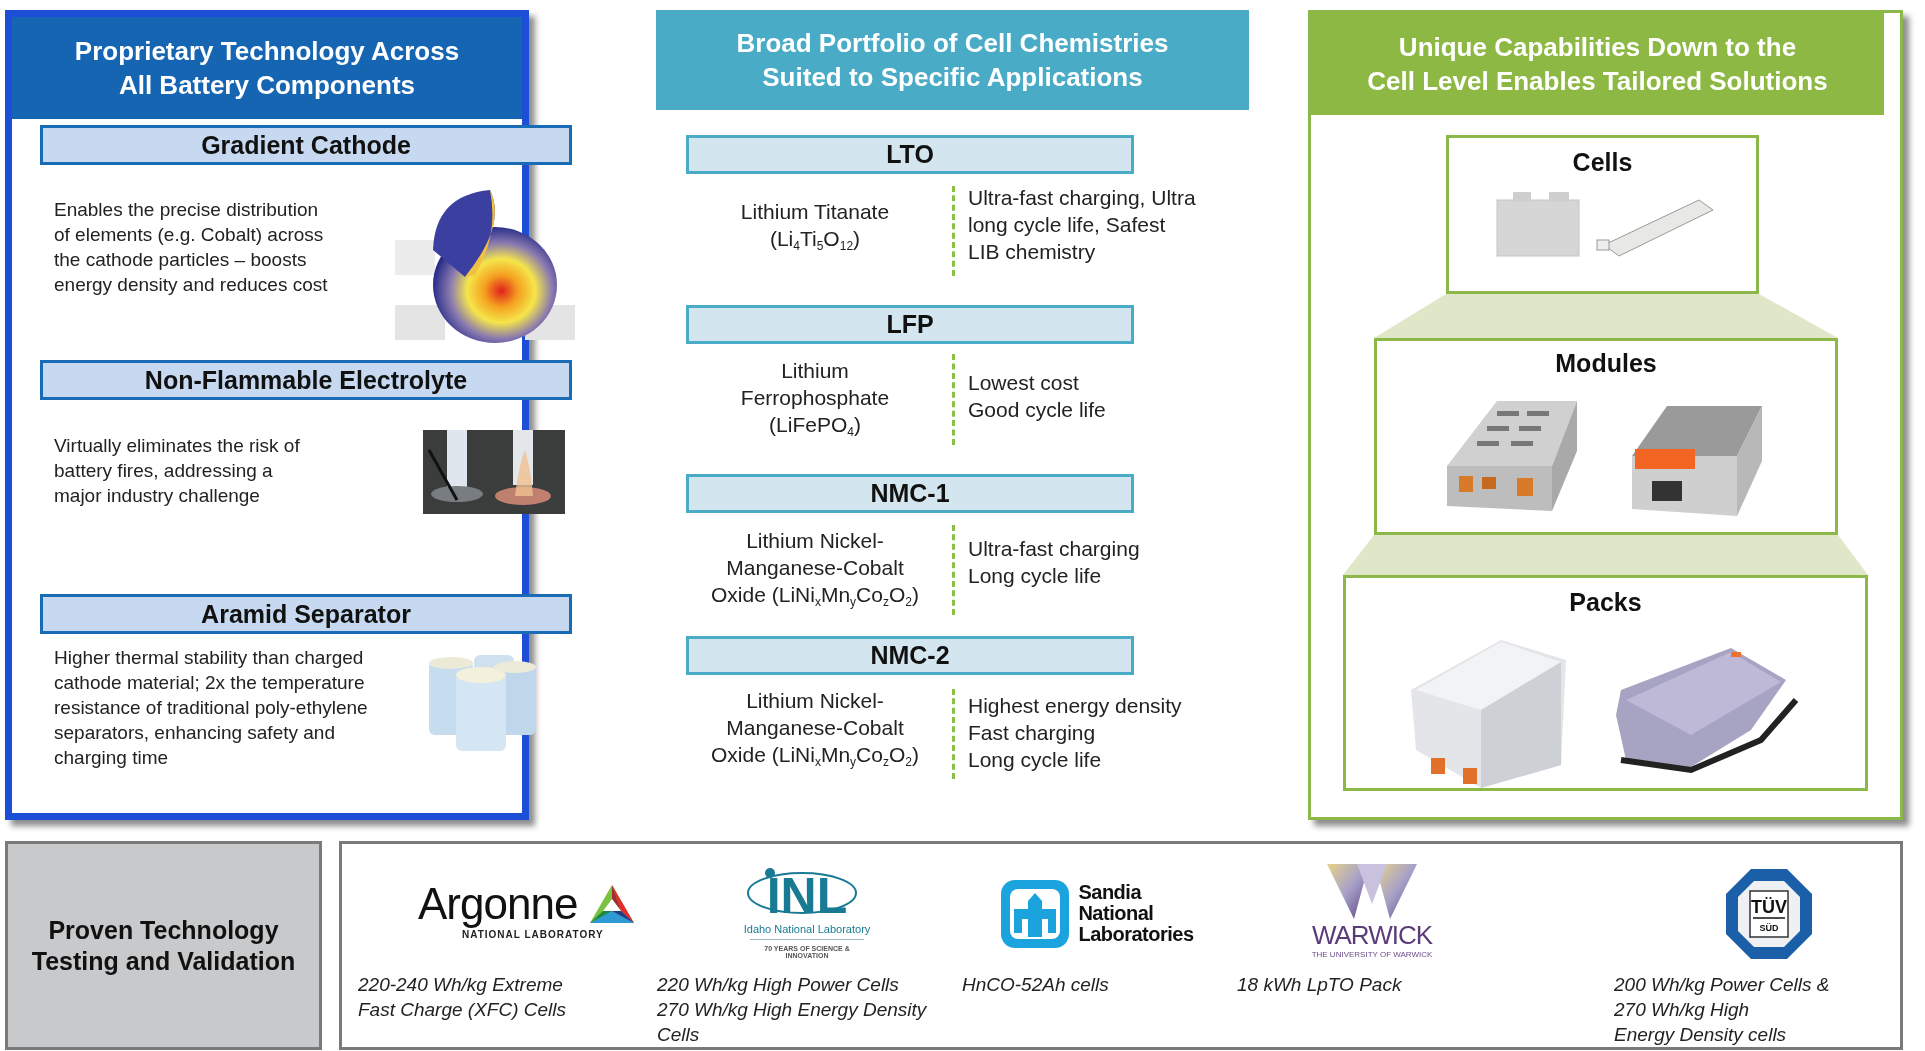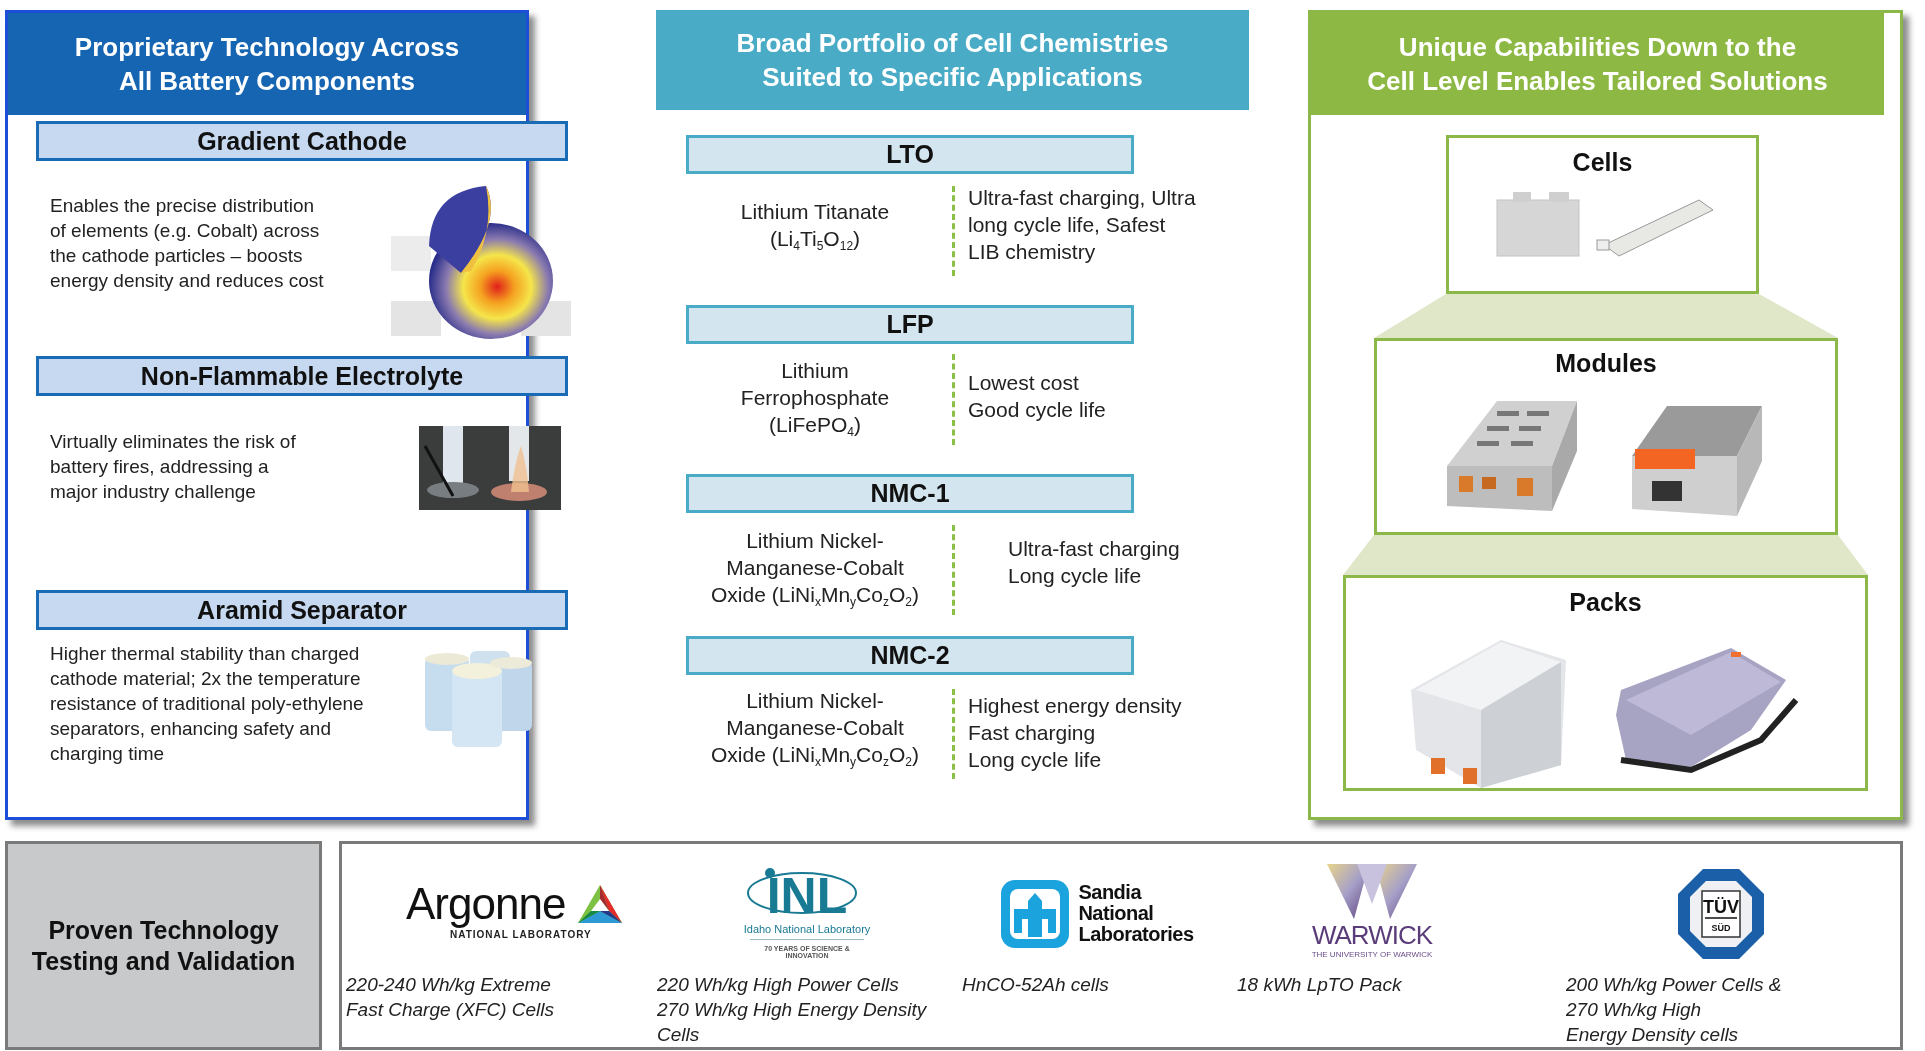--- a/index.html
+++ b/index.html
@@ -1,21 +1,21 @@
 <!DOCTYPE html>
 <html><head>
 <meta charset="utf-8">
 <style>
   * { box-sizing: border-box; margin: 0; padding: 0; }
   html, body { width: 1925px; height: 1051px; background: #ffffff; overflow: hidden; }
   body { position: relative; font-family: "Liberation Sans", sans-serif; color: #111; }
   .abs { position: absolute; }
 
   
-  #left-panel { left: 5px; top: 10px; width: 524px; height: 810px; border: 3px solid #1d4ed8; background: #fff;
+  #left-panel { left: 5px; top: 10px; width: 524px; height: 810px; border: 7px solid #1d4ed8; background: #fff;
     box-shadow: 6px 6px 6px rgba(0,0,0,0.45); }
   #left-panel .hdr { position: absolute; left: 0; top: 0; right: 0; height: 102px; background: #1565b3; color: #fff;
     font-weight: bold; font-size: 26px; line-height: 34px; text-align: center; display: flex; align-items: center; justify-content: center; white-space: pre-line; }
   .tech-title { position: absolute; left: 28px; width: 532px; height: 40px; background: #c6d9f0; border: 3px solid #1a6bb5;
     font-weight: bold; font-size: 25px; text-align: center; line-height: 34px; }
   .tech-desc { position: absolute; left: 42px; font-size: 19px; line-height: 25px; color: #222; white-space: pre-line; }
   .tech-img { position: absolute; }
 
   
   #mid-header { left: 656px; top: 10px; width: 593px; height: 100px; background: #4aabc6; color: #fff; font-weight: bold;
@@ -128,21 +128,21 @@
 <div class="chem-feat" style="top:369px;">Lowest cost
 Good cycle life</div>
 
 <div class="chem-title" style="top:474px;">NMC-1</div>
 <div class="chem-name" style="top:527px;">
   <div>Lithium Nickel-</div>
   <div>Manganese-Cobalt</div>
   <div class="formula">Oxide (LiNi<sub>x</sub>Mn<sub>y</sub>Co<sub>z</sub>O<sub>2</sub>)</div>
 </div>
 <div class="chem-div" style="top:525px; height:90px;"></div>
-<div class="chem-feat" style="top:535px;margin-left:40px;">Ultra-fast charging
+<div class="chem-feat" style="top:535px;">Ultra-fast charging
 Long cycle life</div>
 
 <div class="chem-title" style="top:636px;">NMC-2</div>
 <div class="chem-name" style="top:687px;">
   <div>Lithium Nickel-</div>
   <div>Manganese-Cobalt</div>
   <div class="formula">Oxide (LiNi<sub>x</sub>Mn<sub>y</sub>Co<sub>z</sub>O<sub>2</sub>)</div>
 </div>
 <div class="chem-div" style="top:689px; height:90px;"></div>
 <div class="chem-feat" style="top:692px;">Highest energy density
@@ -212,21 +212,21 @@
 
 <div id="proven-box" class="abs">
   <div>
     <div>Proven Technology</div>
     <div>Testing and Validation</div>
   </div>
 </div>
 
 <div id="partners-box" class="abs">
 
-  <div class="partner" style="left:4px; width:330px;padding-left:15px;">
+  <div class="partner" style="left:16px; width:330px;padding-left:15px;">
     <div class="logo">
       <div style="position:relative; width:210px; height:70px;">
         <div style="position:absolute; left:0; top:0; font-size:44px; letter-spacing:-1px; color:#111;">Argonne</div>
         <div style="position:absolute; left:44px; top:50px; font-size:10px; font-weight:bold; letter-spacing:1px; color:#222;">NATIONAL LABORATORY</div>
         <svg style="position:absolute; left:172px; top:6px;" width="44" height="40">
           <polygon points="22,0 44,38 0,38" fill="#7dc142"></polygon>
           <polygon points="22,0 44,38 31,26" fill="#e42c2c"></polygon>
           <polygon points="22,0 31,26 22,14" fill="#a32a31"></polygon>
           <polygon points="0,38 44,38 22,26" fill="#2d9ad6"></polygon>
           <polygon points="0,38 22,26 13,26" fill="#168a45"></polygon>
@@ -288,21 +288,21 @@
           <polygon points="48,0 90,0 63,55" fill="url(#wg)"></polygon>
           <polygon points="30,0 60,0 45,40" fill="#c9c2de"></polygon>
         </svg>
         <div style="position:absolute; left:0; right:0; top:56px; text-align:center; font-size:26px; color:#5a3c7a; letter-spacing:-1px;">WARWICK</div>
         <div style="position:absolute; left:0; right:0; top:86px; text-align:center; font-size:8px; color:#6a4c8a;">THE UNIVERSITY OF WARWICK</div>
       </div>
     </div>
     <div class="cap">18 kWh LpTO Pack</div>
   </div>
 
-  <div class="partner" style="left:1224px; width:310px;">
+  <div class="partner" style="left:1272px; width:310px;">
     <div class="logo">
       <svg width="90" height="94">
         <polygon points="27,2 63,2 88,27 88,67 63,92 27,92 2,67 2,27" fill="#1a5fa8"></polygon>
         <polygon points="30,14 60,14 76,30 76,64 60,80 30,80 14,64 14,30" fill="#eef0f3"></polygon>
         <rect x="26" y="24" width="38" height="46" fill="#fff" stroke="#333" stroke-width="1.5"></rect>
         <text x="45" y="46" text-anchor="middle" font-family="Liberation Sans, sans-serif" font-weight="bold" font-size="18" fill="#111">TÜV</text>
         <line x1="29" y1="51" x2="61" y2="51" stroke="#111" stroke-width="1.5"></line>
         <text x="45" y="64" text-anchor="middle" font-family="Liberation Sans, sans-serif" font-weight="bold" font-size="9" fill="#111">SÜD</text>
       </svg>
     </div>

